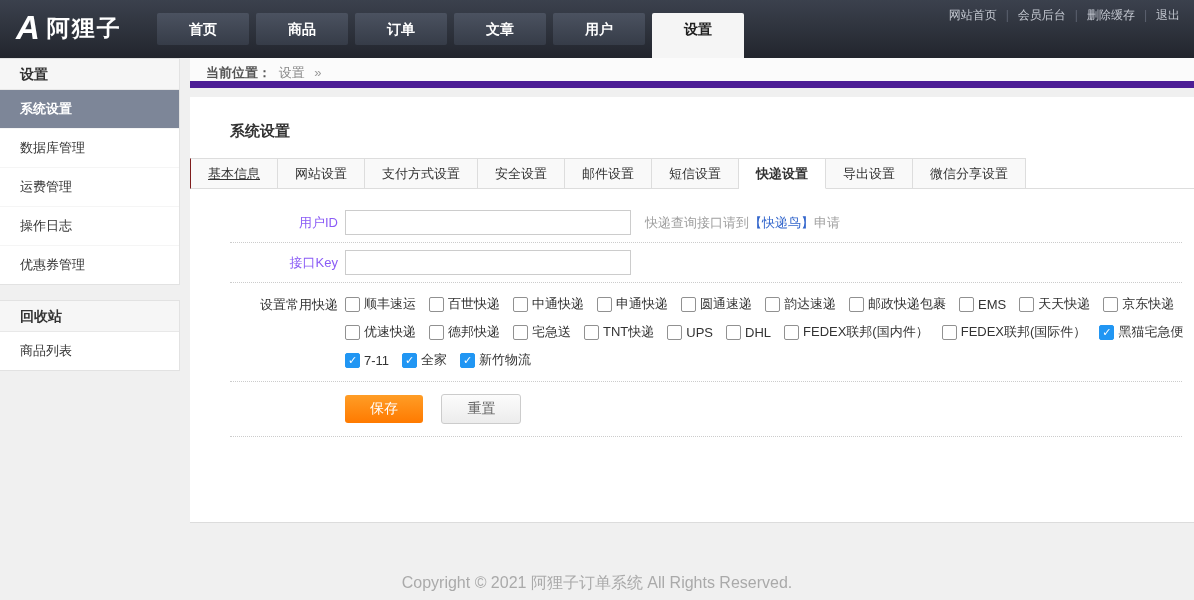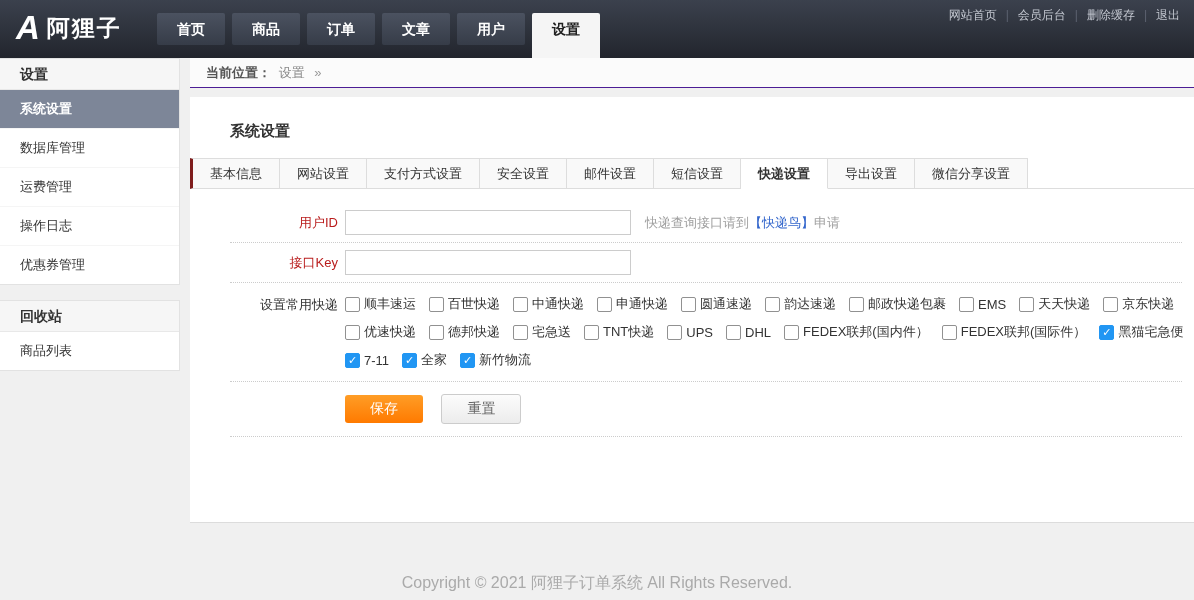--- a/index.html
+++ b/index.html
@@ -11,53 +11,53 @@
   
   .header { position:absolute; left:0; top:0; width:1194px; height:58px;
     background:linear-gradient(#3b414d,#22252d); }
   .logo { position:absolute; left:16px; top:8px; display:flex; align-items:center; color:#fff; cursor:pointer; }
   .logo-a { font-size:33px; font-weight:bold; font-style:italic; margin-right:7px; line-height:40px; }
   .logo-text { font-size:23px; font-weight:bold; letter-spacing:2px; }
   .top-links { position:absolute; right:14px; top:7px; font-size:12px; white-space:nowrap; }
   .top-link { color:#c3c7d0; cursor:pointer; text-decoration:none; }
   .tl-sep { margin:0 9px; color:#5c6270; }
   .main-nav { position:absolute; left:157px; top:13px; display:flex; }
-  .nav-btn { width:68px; height:32px; line-height:32px; text-align:center; color:#fff;
+  .nav-btn { width:92px; height:32px; line-height:32px; text-align:center; color:#fff;
     font-size:14px; font-weight:bold; background:linear-gradient(#4b5260,#363c48);
     margin-right:7px; border-radius:2px; cursor:pointer; }
   .nav-btn.active { background:#f5f5f5; color:#222; height:45px; border-radius:2px 2px 0 0; }
   
   .sidebar { position:absolute; left:0; top:58px; width:180px; }
   .side-box { background:#fff; border:1px solid #e2e2e2; border-left:none; margin-bottom:15px; }
   .side-title { height:30px; line-height:30px; padding-left:20px; font-size:14px; font-weight:bold;
     color:#333; background:#f6f6f6; border-bottom:1px solid #e8e8e8; }
   .side-item { height:38px; line-height:38px; padding-left:20px; font-size:13px; color:#333;
     cursor:pointer; border-bottom:1px solid #f5f5f5; }
   .side-item:last-child { border-bottom:none; }
   .side-item.active { background:#7d8698; color:#fff; font-weight:bold; }
   
   .breadcrumb { position:absolute; left:190px; top:58px; width:1004px; height:30px; line-height:30px;
-    background:#fbfbfb; border-bottom:1px solid #4c1d95; font-size:13px; padding-left:16px; box-sizing:border-box; }
+    background:#fbfbfb; border-bottom:7px solid #4c1d95; font-size:13px; padding-left:16px; box-sizing:border-box; }
   .bc-label { font-weight:bold; color:#555; }
   .bc-current { color:#888; margin-left:4px; cursor:pointer; }
   .bc-arrow { color:#999; margin-left:6px; }
   
   .panel { position:absolute; left:190px; top:97px; width:1004px; height:426px; background:#fff;
     border-bottom:1px solid #dcdcdc; box-sizing:border-box; }
   .panel-title { padding:25px 0 0 40px; font-size:15px; font-weight:bold; color:#333; }
   .tab-bar { position:relative; margin-top:17px; height:31px; display:flex; }
   .tab-bar::after { content:""; position:absolute; left:0; right:0; bottom:0; height:1px; background:#ddd; }
   .tab { position:relative; z-index:1; box-sizing:border-box; height:31px; line-height:29px; padding:0 17px;
     font-size:13px; color:#333; background:#f9f9f9; border:1px solid #ddd; border-left:none; cursor:pointer; white-space:nowrap; }
-  .tab:first-child { border-left:3px solid #7f1d1d; }
+  .tab:first-child { border-left:1px solid #7f1d1d;text-decoration:underline; }
   .tab.active { background:#fff; font-weight:bold; border-bottom:1px solid #fff; }
   
   .form { margin:14px 12px 0 40px; }
   .frow { border-bottom:1px dotted #ccc; display:flex; align-items:center; min-height:39px; }
-  .flabel { width:108px; text-align:right; padding-right:7px; font-size:13px; color:#b91c1c; flex:none; }
+  .flabel { width:108px; text-align:right; padding-right:7px; font-size:13px; color:#8b5cf6; flex:none; }
   .finput { width:276px; height:21px; border:1px solid #ccc; padding:1px 4px; font-size:13px; color:#333;
     background:#fff; font-family:"Liberation Sans",sans-serif; }
   .fhint { margin-left:14px; font-size:13px; color:#a0a0a0; }
   .fhint .hl { color:#3366cc; cursor:pointer; }
   .cbrow { border-bottom:1px dotted #ccc; display:flex; padding:7px 0; }
   .cblabel { width:108px; text-align:right; padding:6px 7px 0 0; font-size:13px; color:#333; flex:none; }
   .cb-lines { flex:1; }
   .cb-line { display:flex; align-items:center; height:28px; }
   .cb-item { display:flex; align-items:center; margin-right:13px; cursor:pointer; }
   .cb { width:13px; height:13px; border:1px solid #919191; border-radius:2px; background:#fff;

